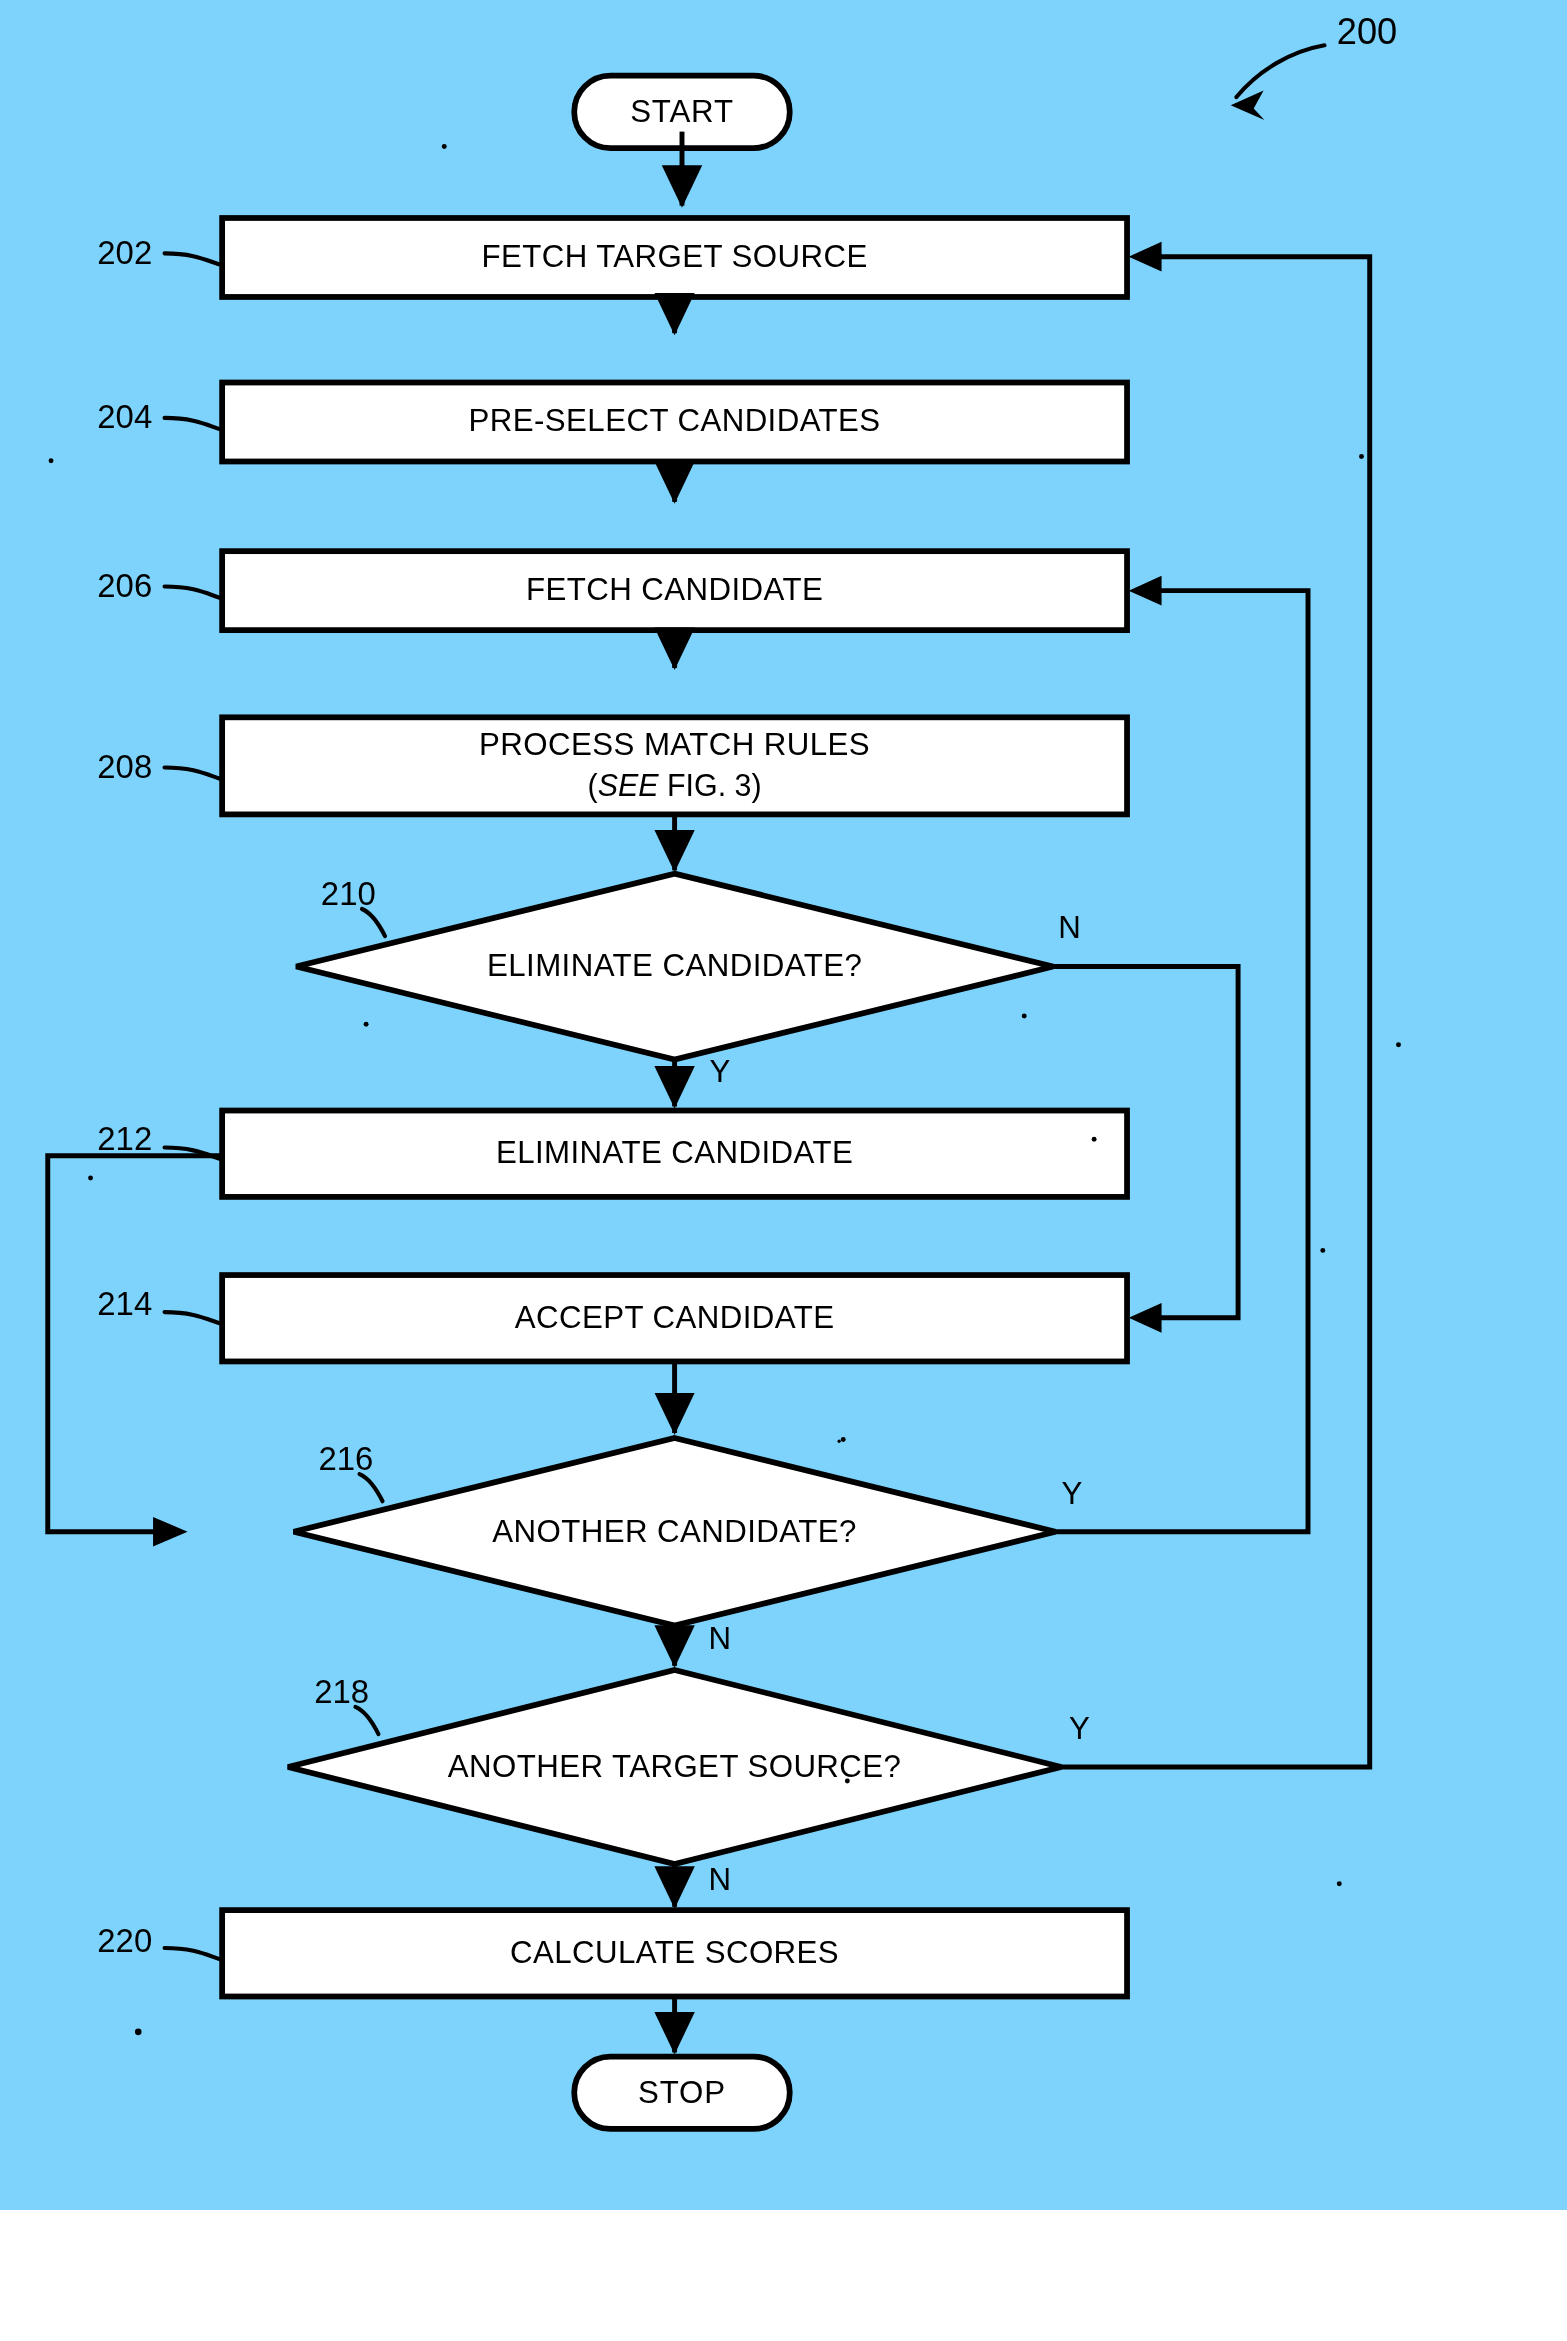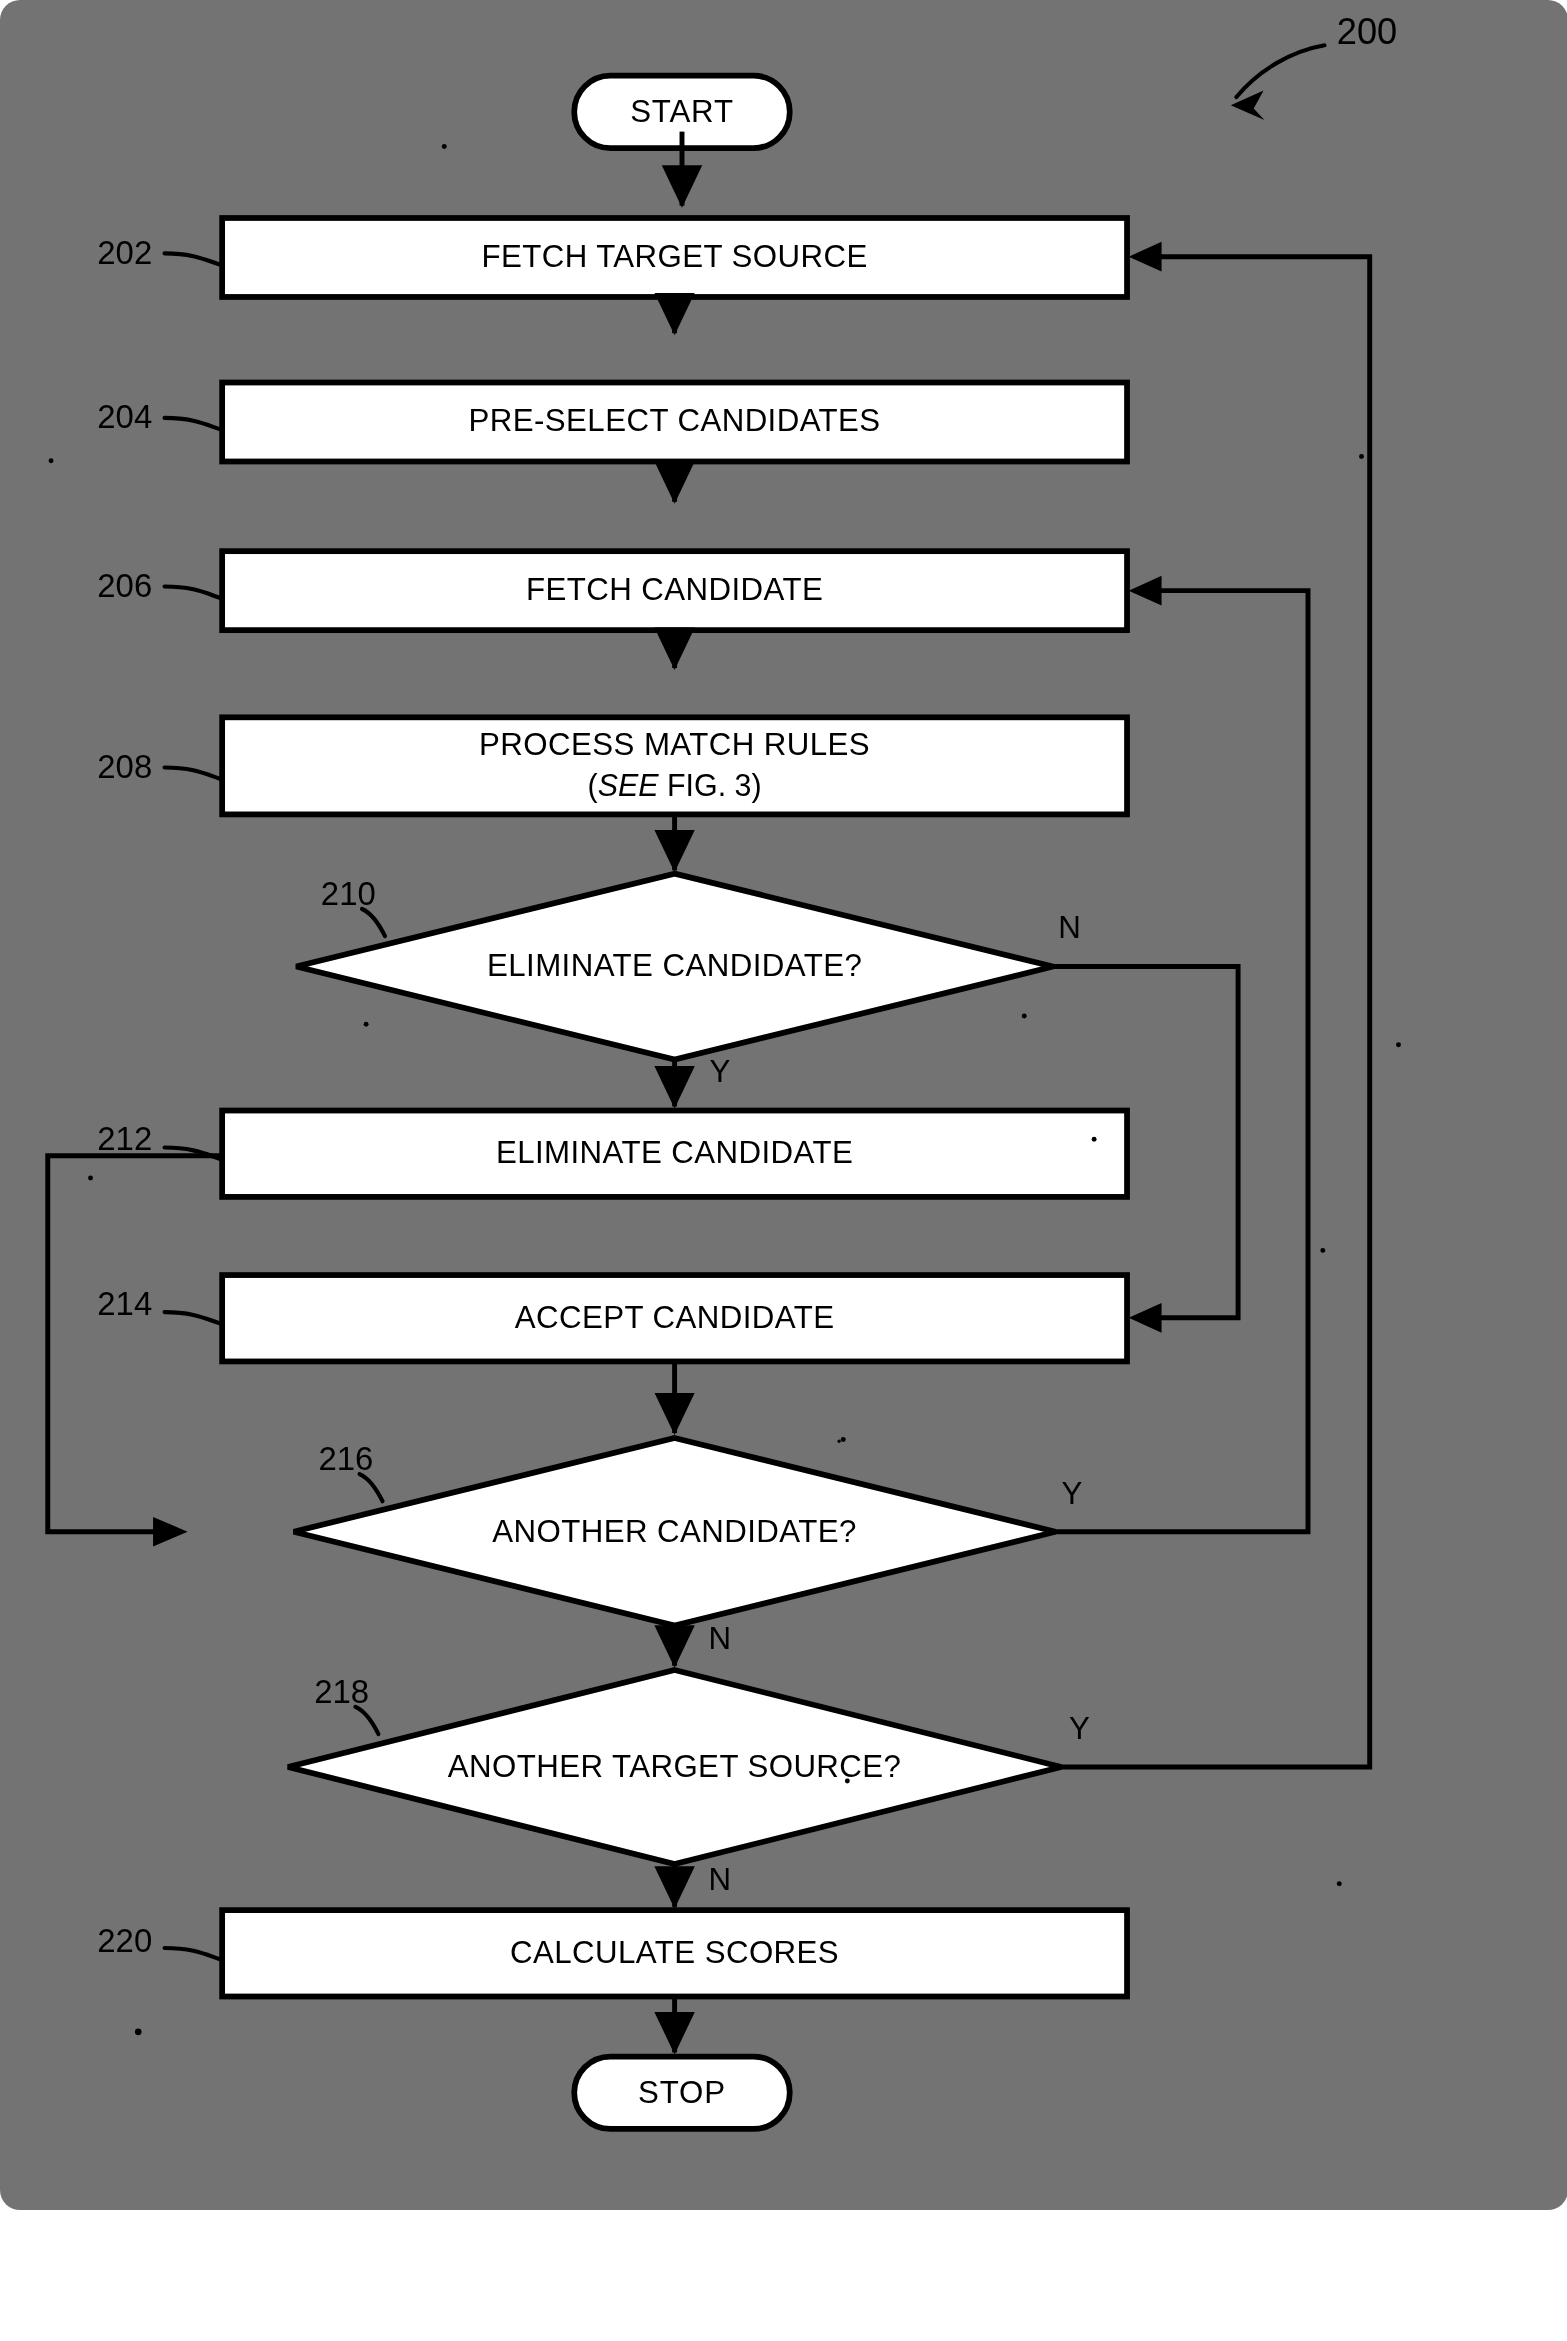--- a/index.html
+++ b/index.html
@@ -9,23 +9,22 @@
     background: #ffffff;
   }
   body {
     font-family: "Liberation Sans", sans-serif;
     color: #000000;
   }
   #page {
     position: relative;
     width: 1568px;
     height: 2210px;
-    background: #737373;
+    background: #7dd3fc;
     overflow: hidden;
-    border-radius: 20px;
   }
   svg#diagram {
     position: absolute;
     top: 0;
     left: 0;
     width: 1568px;
     height: 2342px;
     display: block;
   }
   .shape-stroke {

